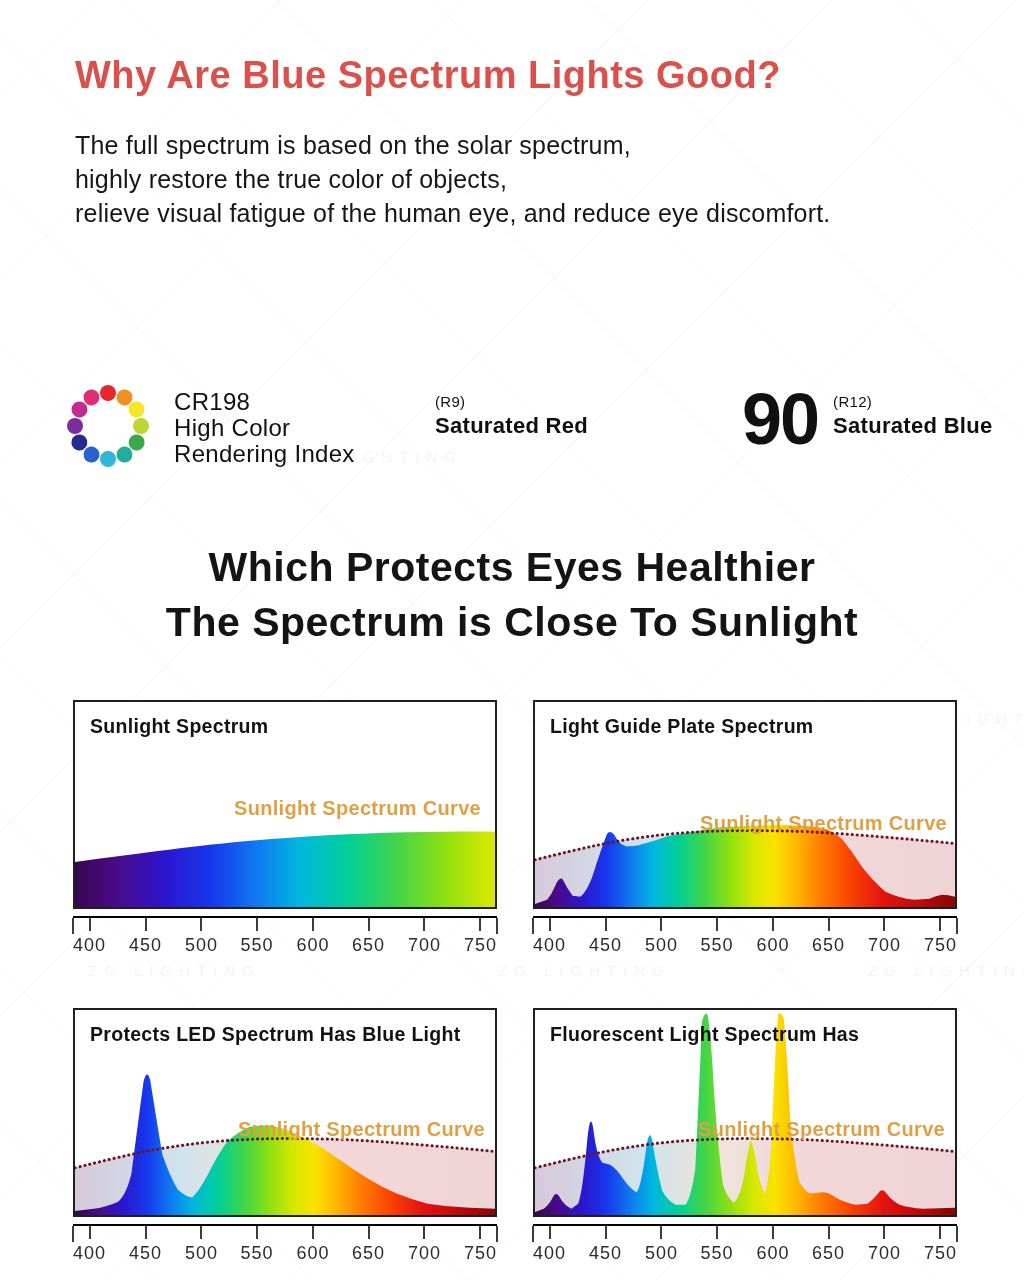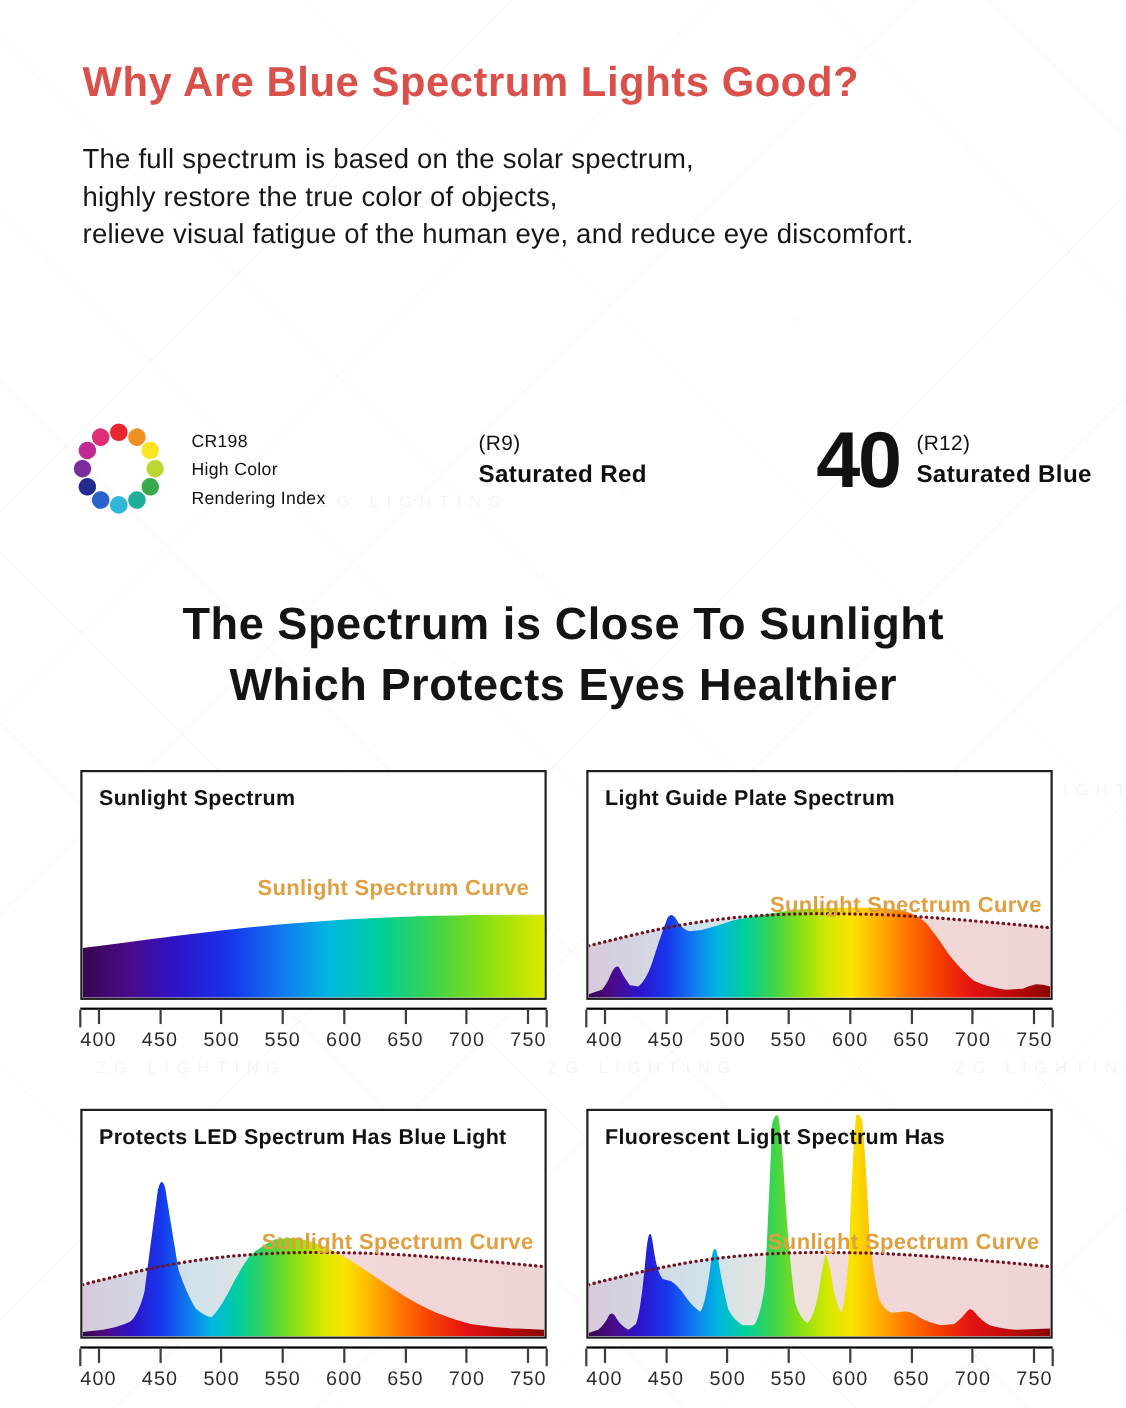--- a/index.html
+++ b/index.html
@@ -16,25 +16,25 @@
   }
   .wm{position:absolute;font-size:15px;letter-spacing:7px;color:#3c4450;opacity:0.055;white-space:nowrap;z-index:0}
 
   
   .hero-title{position:absolute;left:75px;top:54px;font-size:38px;font-weight:700;letter-spacing:0.5px}
   .hero-body{position:absolute;left:75px;top:128px;font-size:25px;line-height:34px;letter-spacing:0.2px;color:#161616}
 
   
   .wheel{position:absolute;left:66px;top:384px;width:84px;height:84px}
   .dot{position:absolute;left:50%;top:50%;width:16px;height:16px;margin:-8px;border-radius:50%}
-  .cri{position:absolute;left:174px;top:389px;font-size:16px;line-height:26px;color:#101010;letter-spacing:0.3px}
+  .cri{position:absolute;left:174px;top:389px;font-size:24px;line-height:26px;color:#101010;letter-spacing:0.3px}
   .metric{position:absolute;top:382px;display:flex;align-items:flex-start}
   .metric .big{font-size:72px;font-weight:700;line-height:74px;letter-spacing:-2px;color:#111}
   .metric .side{margin-left:15px;padding-top:11px}
-  .metric .code{font-size:19px;color:#111;letter-spacing:0.3px}
+  .metric .code{font-size:15px;color:#111;letter-spacing:0.3px}
   .metric .lab{font-size:22px;font-weight:700;color:#0f0f0f;margin-top:3px;letter-spacing:0.3px}
   .m1{left:420px}.m2{left:742px}
 
   
   .sec-heading{position:absolute;left:0;right:0;top:540px;text-align:center;
     font-size:41px;font-weight:700;line-height:55px;color:#141414;letter-spacing:0.5px}
 
   
   .cell{position:absolute;width:424px;z-index:1}
   .c1{left:73px;top:700px}.c2{left:533px;top:700px}.c3{left:73px;top:1008px}.c4{left:533px;top:1008px}
@@ -92,30 +92,30 @@
   <div>High Color</div>
   <div>Rendering Index</div>
 </div>
 <div class="metric m1">
   <div class="side">
     <div class="code">(R9)</div>
     <div class="lab">Saturated Red</div>
   </div>
 </div>
 <div class="metric m2">
-  <div class="big">40</div>
+  <div class="big">90</div>
   <div class="side">
     <div class="code">(R12)</div>
     <div class="lab">Saturated Blue</div>
   </div>
 </div>
 
 <div class="sec-heading">
+  <div>Which Protects Eyes Healthier</div>
   <div>The Spectrum is Close To Sunlight</div>
-  <div>Which Protects Eyes Healthier</div>
 </div>
 
 <div class="cell c1">
   <div class="box">
     <svg viewBox="385 0 200 200" preserveAspectRatio="none" style="width:100%;height:100%">
       <defs>
         <linearGradient id="rb1" gradientUnits="userSpaceOnUse" x1="385" y1="0" x2="765" y2="0">
           <stop offset="0" stop-color="#35064f"></stop>
             <stop offset="0.05" stop-color="#4b0a86"></stop>
           <stop offset="0.11" stop-color="#2d14cc"></stop>

